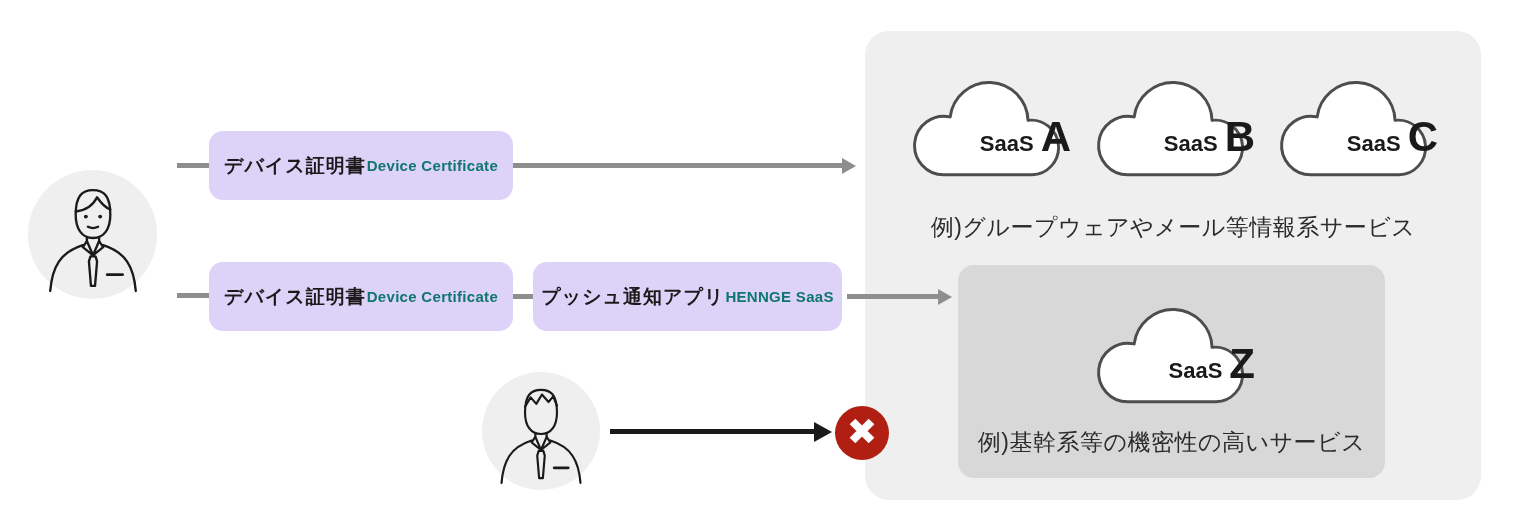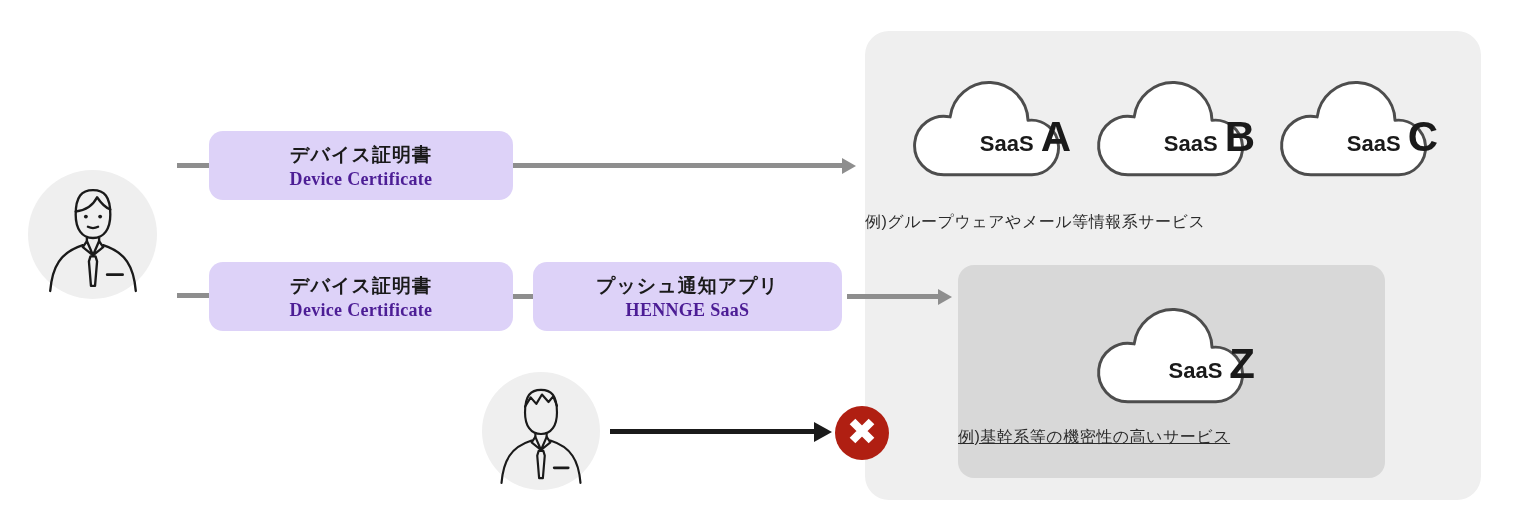--- a/index.html
+++ b/index.html
@@ -5,37 +5,37 @@
   * { margin:0; padding:0; box-sizing:border-box; }
   html,body { background:#fff; }
   body { font-family:"Liberation Sans","DejaVu Sans",sans-serif; }
   .stage { position:relative; width:1516px; height:518px; background:#ffffff; overflow:hidden; }
 
   
   .avatar { position:absolute; border-radius:50%; background:#efefef; display:flex; align-items:flex-start; justify-content:center; }
   .avatar svg { display:block; }
 
   
-  .badge { position:absolute; background:#ddd2f8; border-radius:14px; display:flex; flex-direction:column; align-items:center; justify-content:center; gap:1px; }
+  .badge { position:absolute; background:#ddd2f8; border-radius:14px; display:flex; flex-direction:row; align-items:center; justify-content:center; gap:1px; }
   .badge .t { font-size:19px; font-weight:700; color:#1a1a1a; letter-spacing:1px; }
-  .badge .s { font-size:18px; font-weight:700; color:#4c1d95; letter-spacing:0.3px;font-family:Liberation Serif, serif; }
+  .badge .s { font-size:15px; font-weight:700; color:#0f766e; letter-spacing:0.3px; }
 
   
   .bar { position:absolute; height:5px; background:#8e8e8e; }
   .garrow { position:absolute; height:5px; background:#8e8e8e; }
   .garrow::after { content:""; position:absolute; right:-13px; top:50%; transform:translateY(-50%);
     border-left:14px solid #8e8e8e; border-top:8px solid transparent; border-bottom:8px solid transparent; }
   .barrow { position:absolute; height:5px; background:#1a1a1a; }
   .barrow::after { content:""; position:absolute; right:-17px; top:50%; transform:translateY(-50%);
     border-left:18px solid #1a1a1a; border-top:10px solid transparent; border-bottom:10px solid transparent; }
 
   
   .panel { position:absolute; left:865px; top:31px; width:616px; height:469px; background:#efefef; border-radius:24px; }
   .secure-box { position:absolute; left:93px; top:234px; width:427px; height:213px; background:#d8d8d8; border-radius:16px; }
-  .caption { position:absolute; font-size:16px; color:#2b2b2b; letter-spacing:0.5px; }
+  .caption { position:absolute; text-align:center; font-size:23px; color:#2b2b2b; letter-spacing:0.5px; }
 
   
   .cloud { position:absolute; width:168px; height:121px; }
   .cloud svg { position:absolute; left:0; top:0; }
   .cloud .lbl { position:absolute; left:0; right:0; top:46px; height:60px; display:flex; align-items:baseline; justify-content:flex-end; gap:7px; }
   .cloud .pfx { font-size:22px; font-weight:700; color:#1a1a1a; }
   .cloud .ltr { font-size:42px; font-weight:700; color:#1a1a1a; }
 
   
   .deny { position:absolute; left:835px; top:406px; width:54px; height:54px; border-radius:50%; background:#b01f12; display:flex; align-items:center; justify-content:center; }
@@ -129,21 +129,21 @@
         <span>
           <svg width="168" height="118" viewBox="0 0 172 112" fill="#ffffff" stroke="#4d4d4d" stroke-width="3" stroke-linejoin="round">
             <path d="M 42,106 A 30,30 0 1 1 48.3,46.7 A 40,40 0 0 1 128,50.2 A 28,28 0 1 1 132,106 Z"></path>
           </svg>
         </span>
         <div class="lbl">
           <span class="pfx">SaaS</span>
           <span class="ltr">Z</span>
         </div>
       </div>
-      <div class="caption" style="left:0; width:427px; top:162px;text-decoration:underline;">例)基幹系等の機密性の高いサービス</div>
+      <div class="caption" style="left:0; width:427px; top:162px;">例)基幹系等の機密性の高いサービス</div>
     </div>
   </div>
 
   <div class="garrow" style="left:847px; top:294px; width:92px;"></div>
 
   <div class="avatar" style="left:482px; top:372px; width:118px; height:118px;">
     <span style="margin-top:11px;">
       <svg width="94" height="102" viewBox="0 0 100 108" fill="none" stroke="#1a1a1a" stroke-width="2.3" stroke-linecap="round" stroke-linejoin="round">
         <path d="M33,31 C33,13 39,7 50,7 C61,7 67,13 67,31 C67,45 61,54 50,54 C39,54 33,45 33,31 Z"></path>
         <path d="M33,25 L39,15 L45,22 L51,12 L58,20 L63,14 L67,24"></path>

